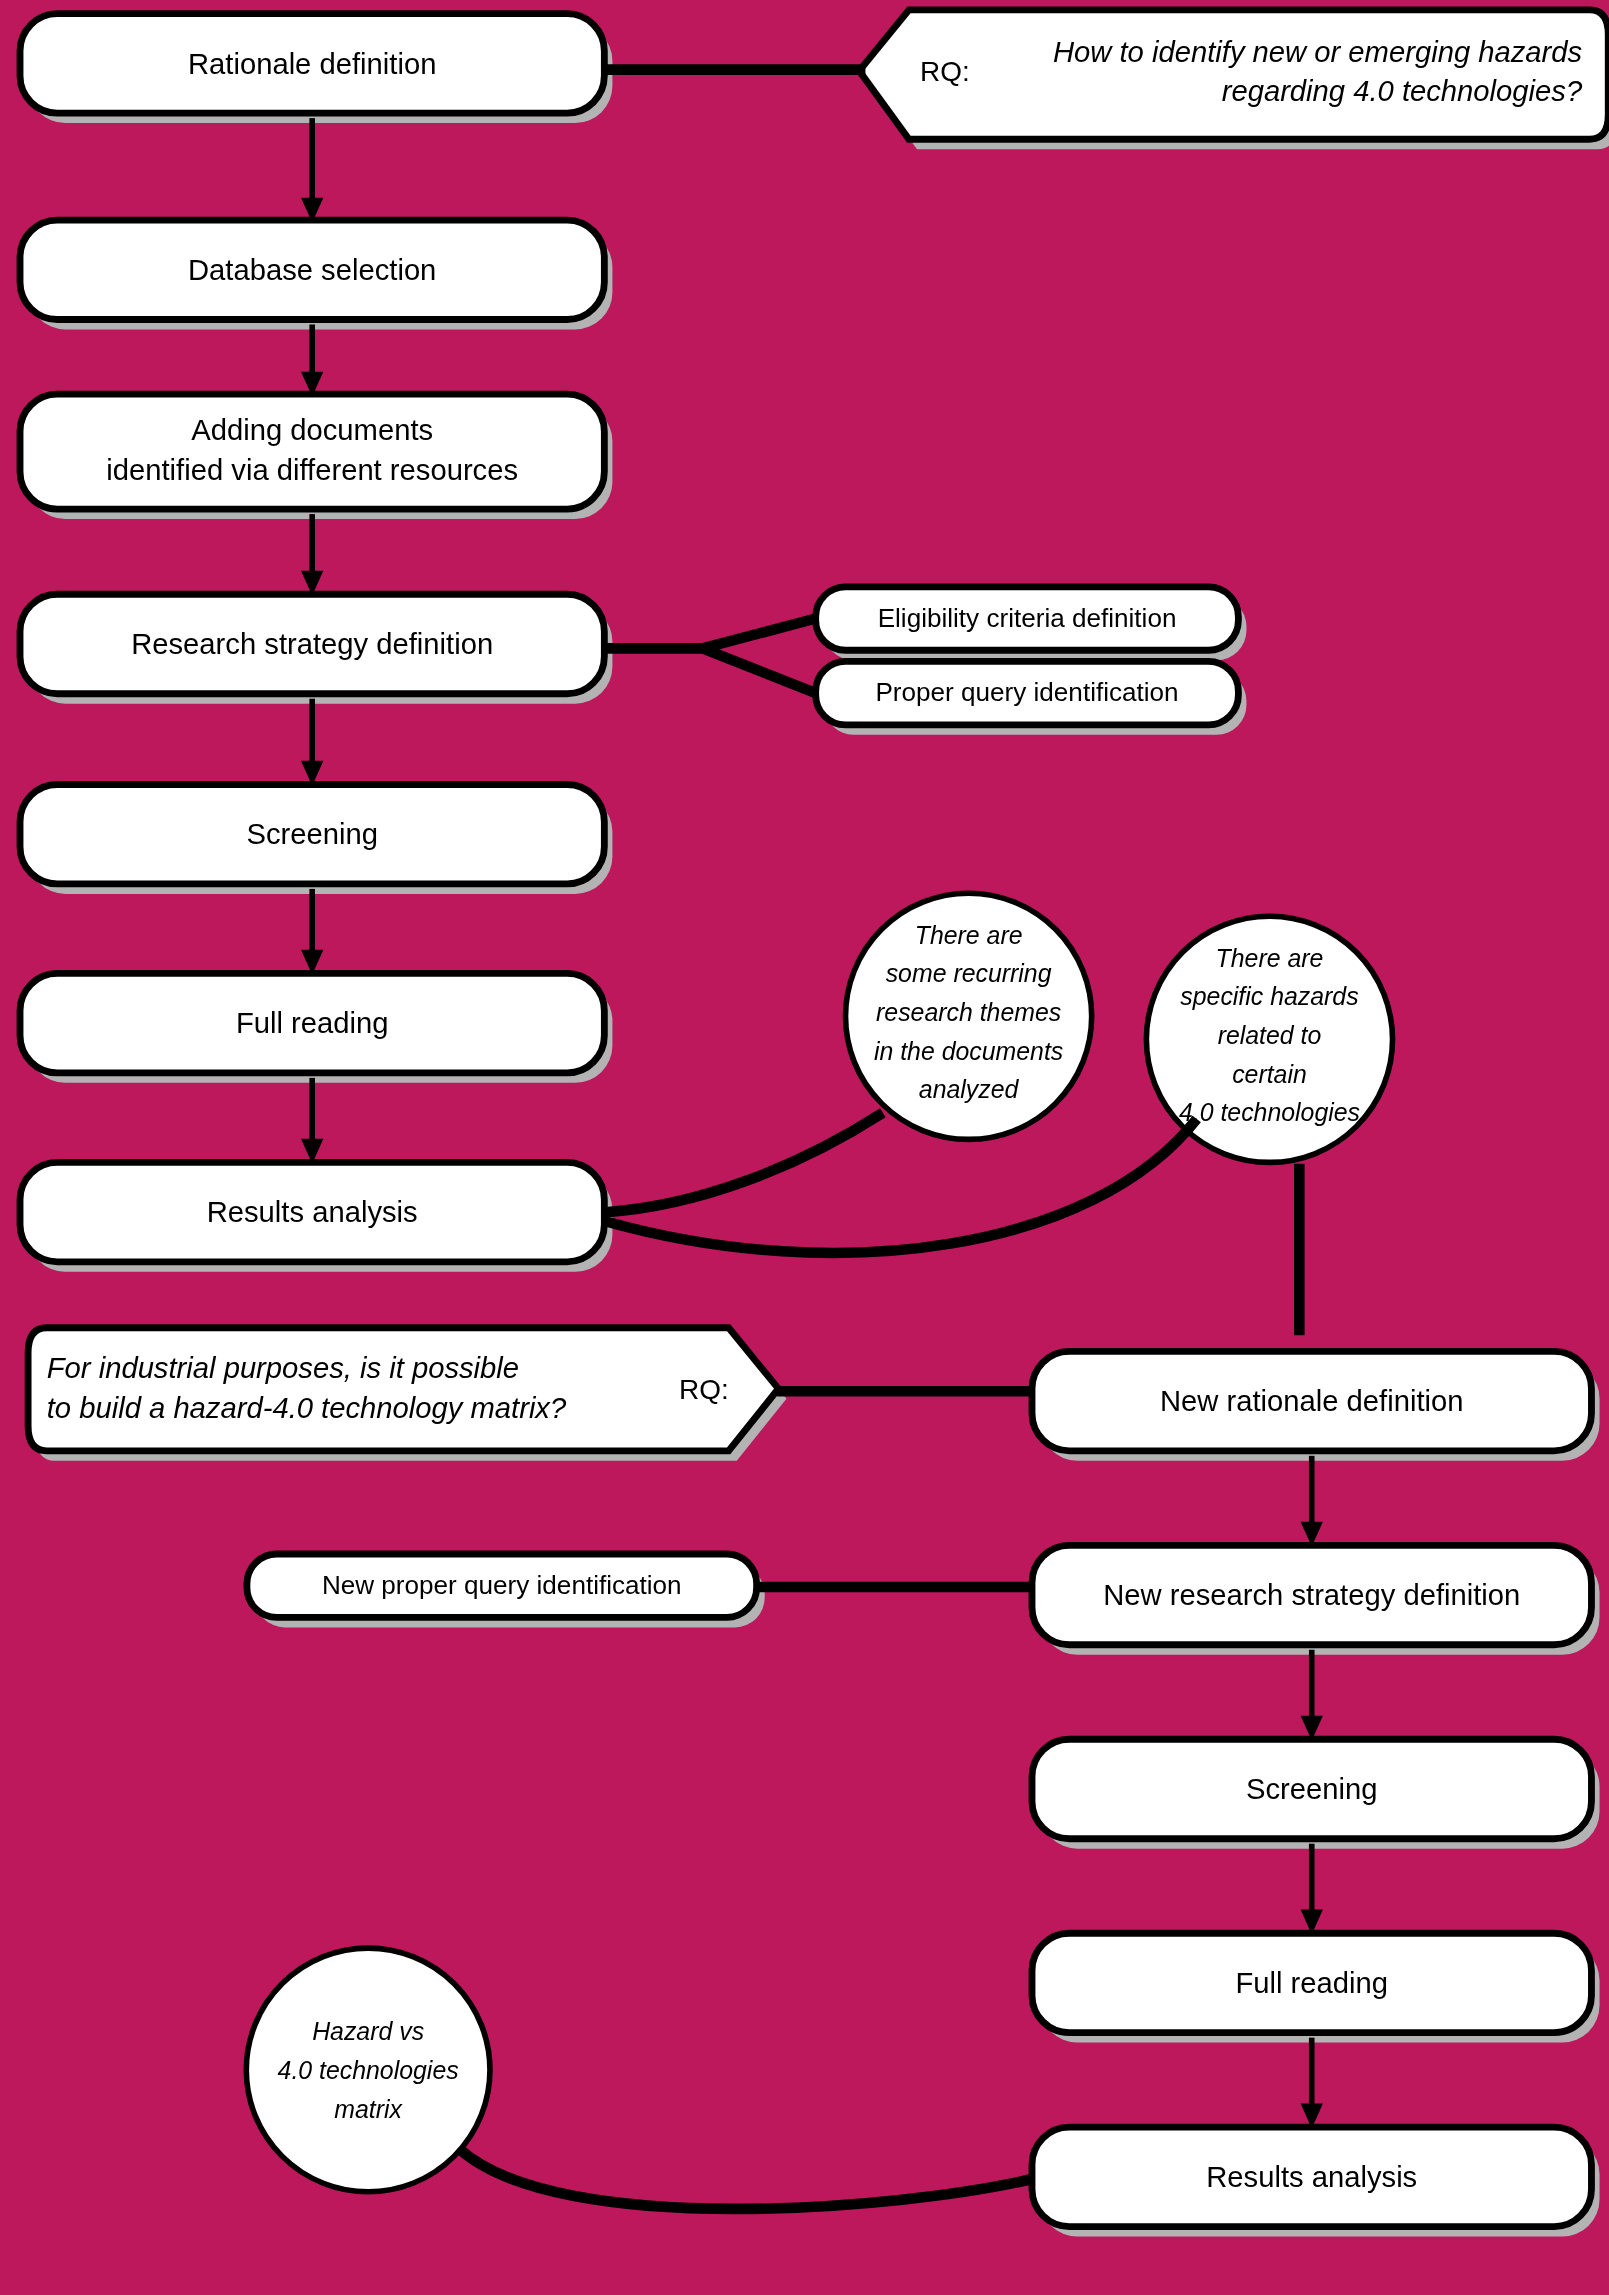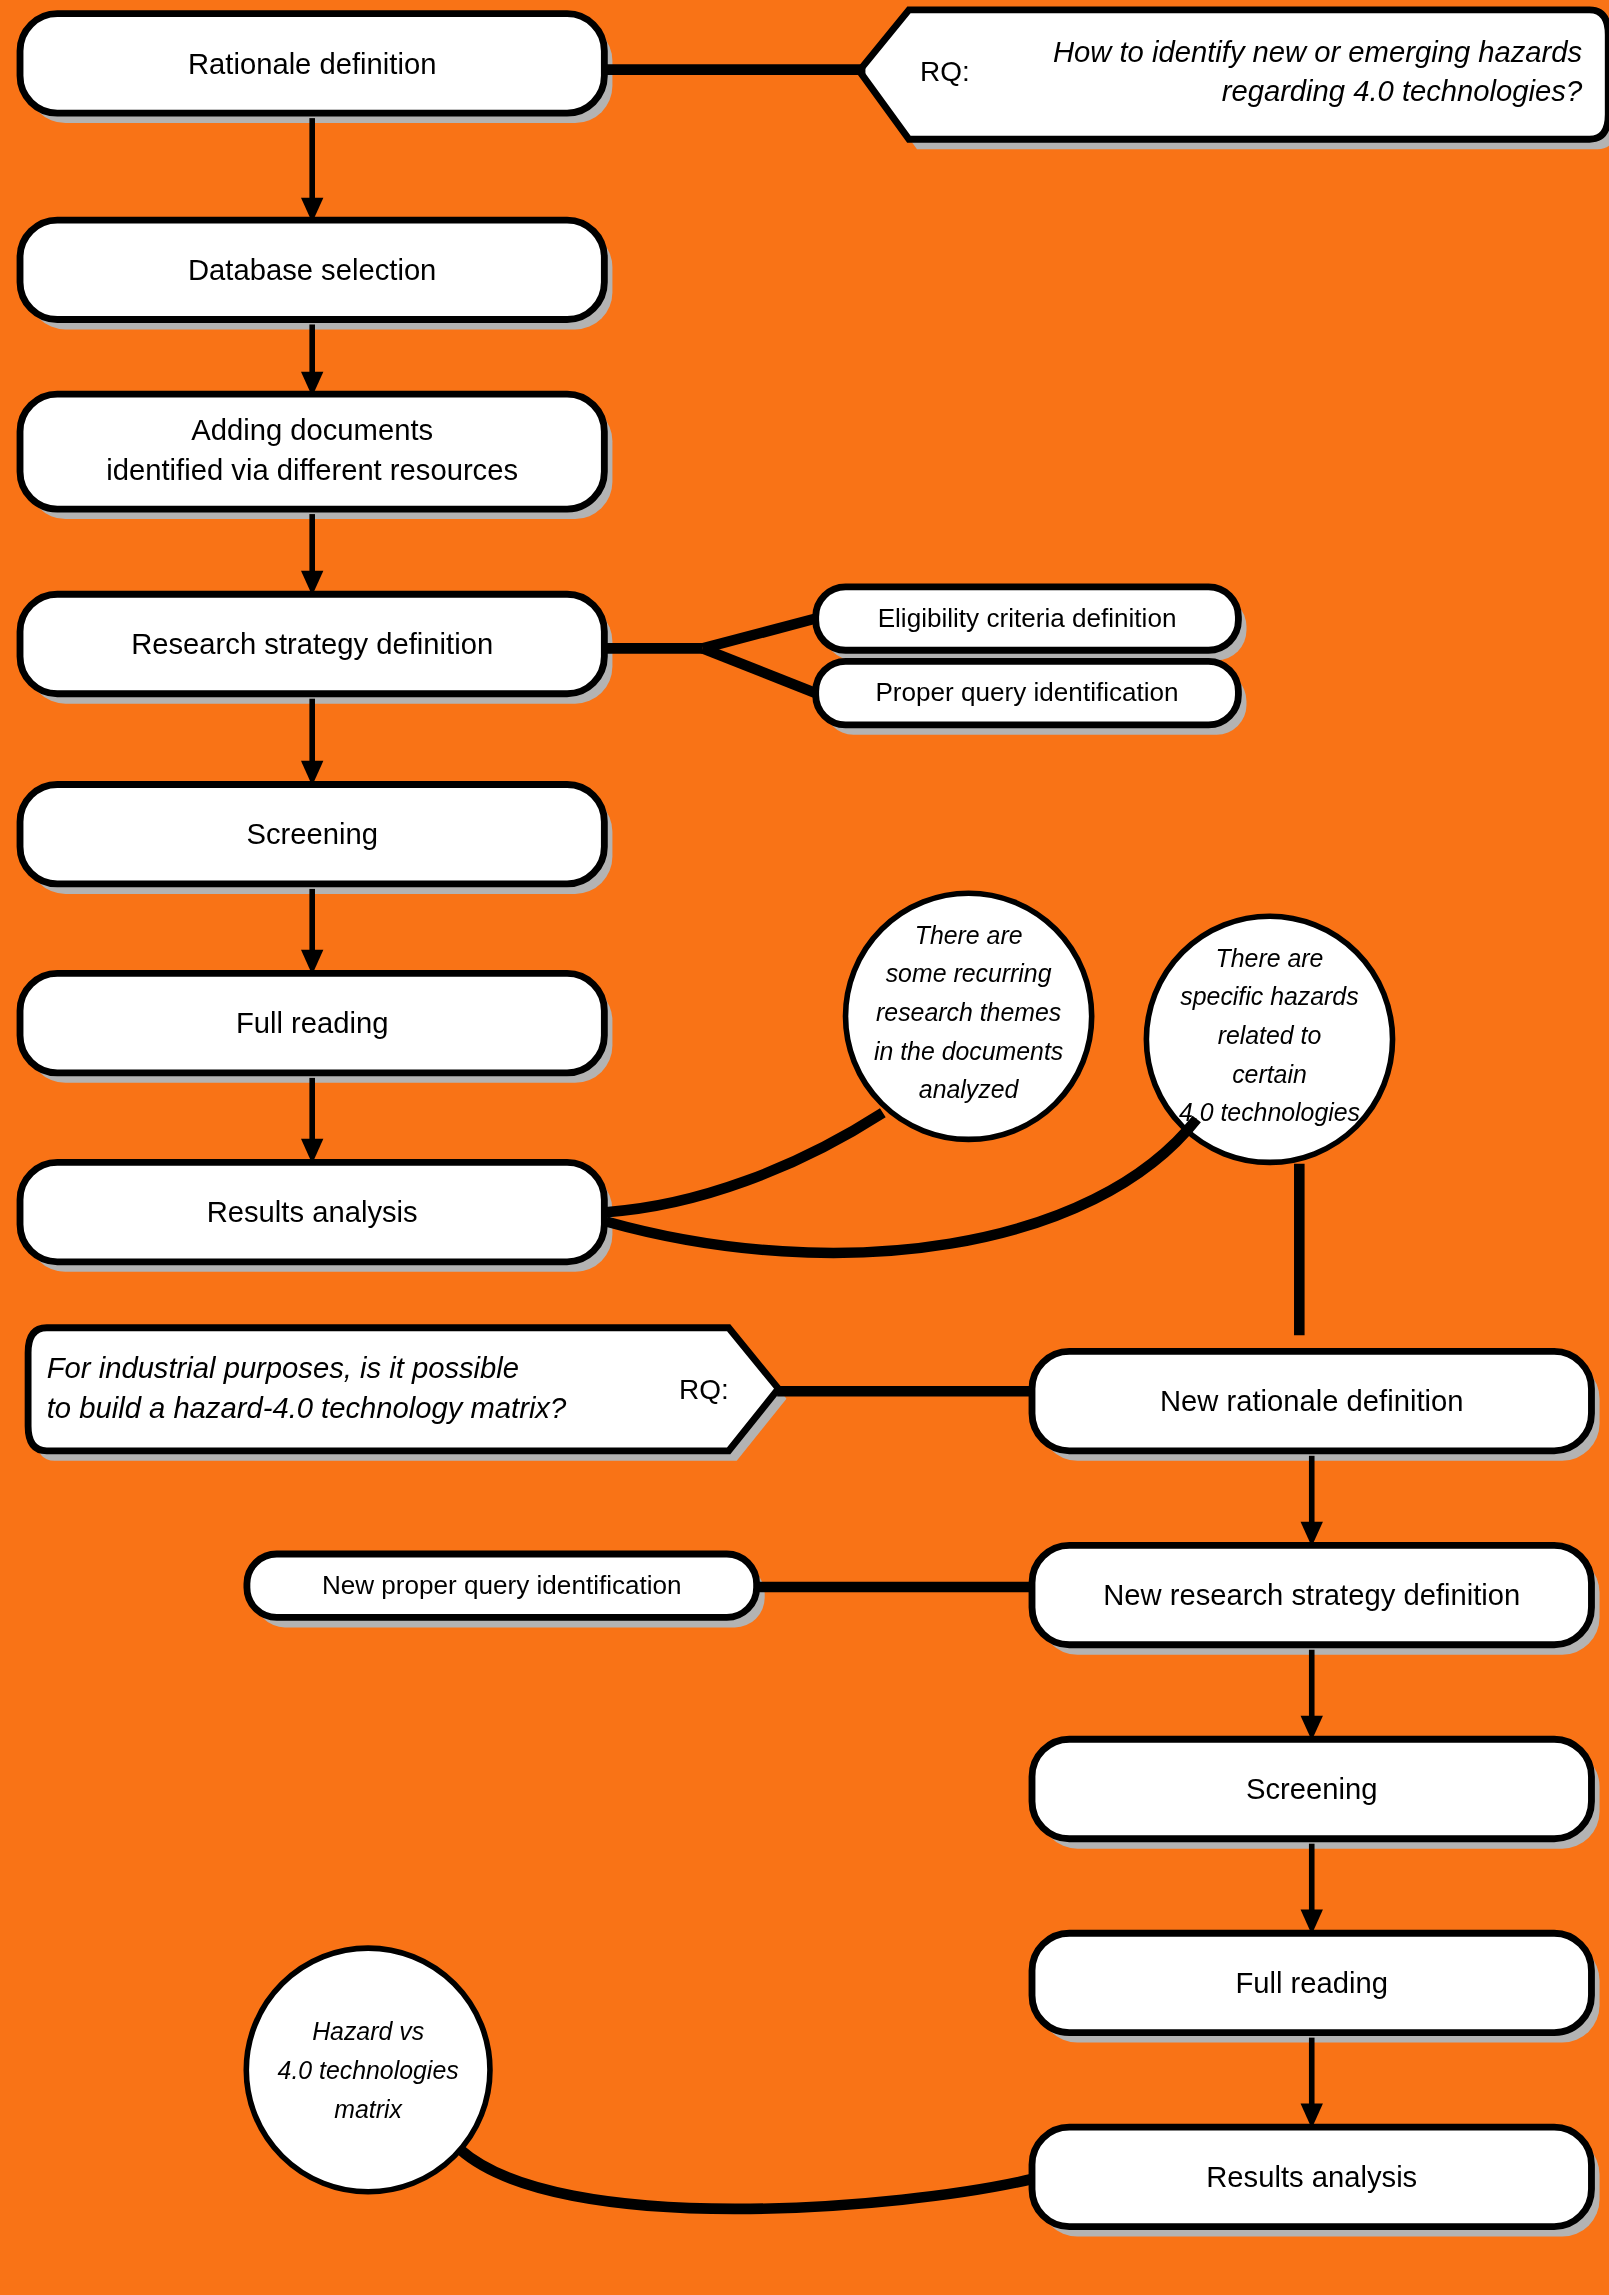--- a/index.html
+++ b/index.html
@@ -7,21 +7,21 @@
     padding: 0;
     background: #ffffff;
   }
   body {
     font-family: "Liberation Sans", sans-serif;
   }
   #diagram-root {
     position: relative;
     width: 1609px;
     height: 2295px;
-    background: #f97316;
+    background: #be185d;
     overflow: hidden;
   }
   svg#flowchart {
     display: block;
     width: 1609px;
     height: 2295px;
   }
   .node-shape {
     fill: #ffffff;
     stroke: #000000;

